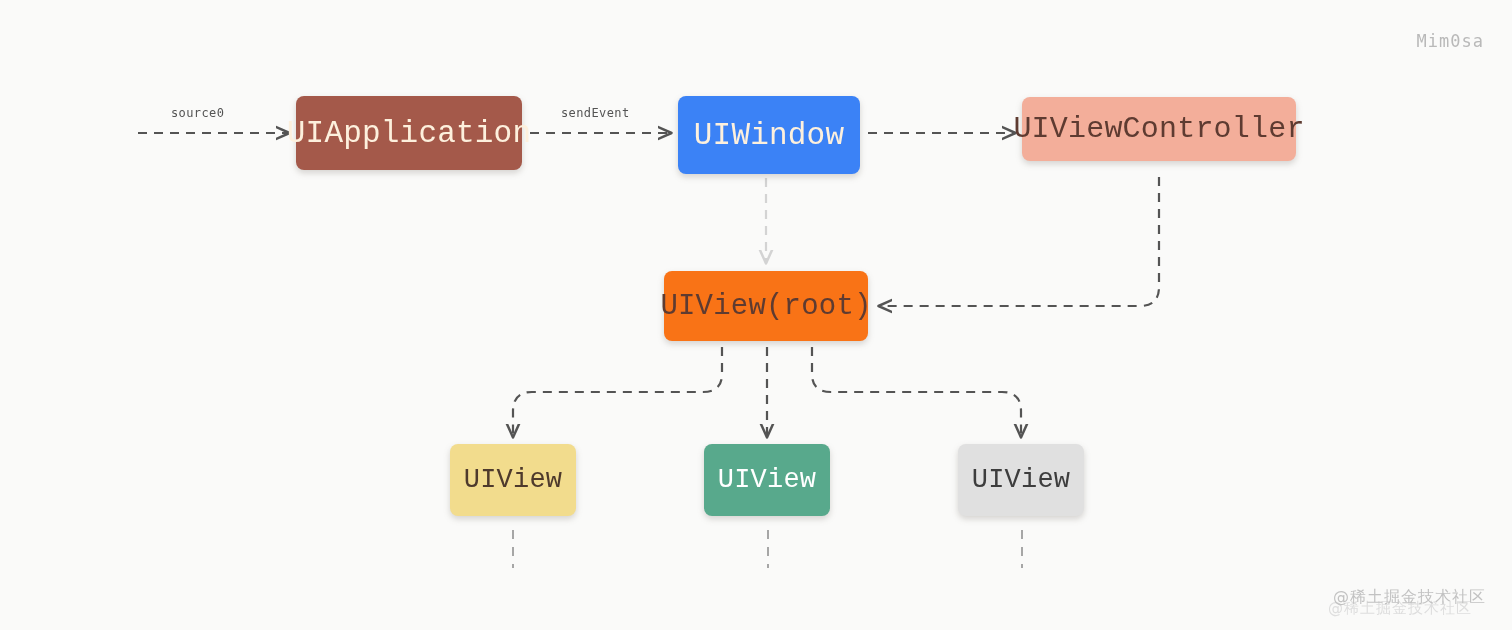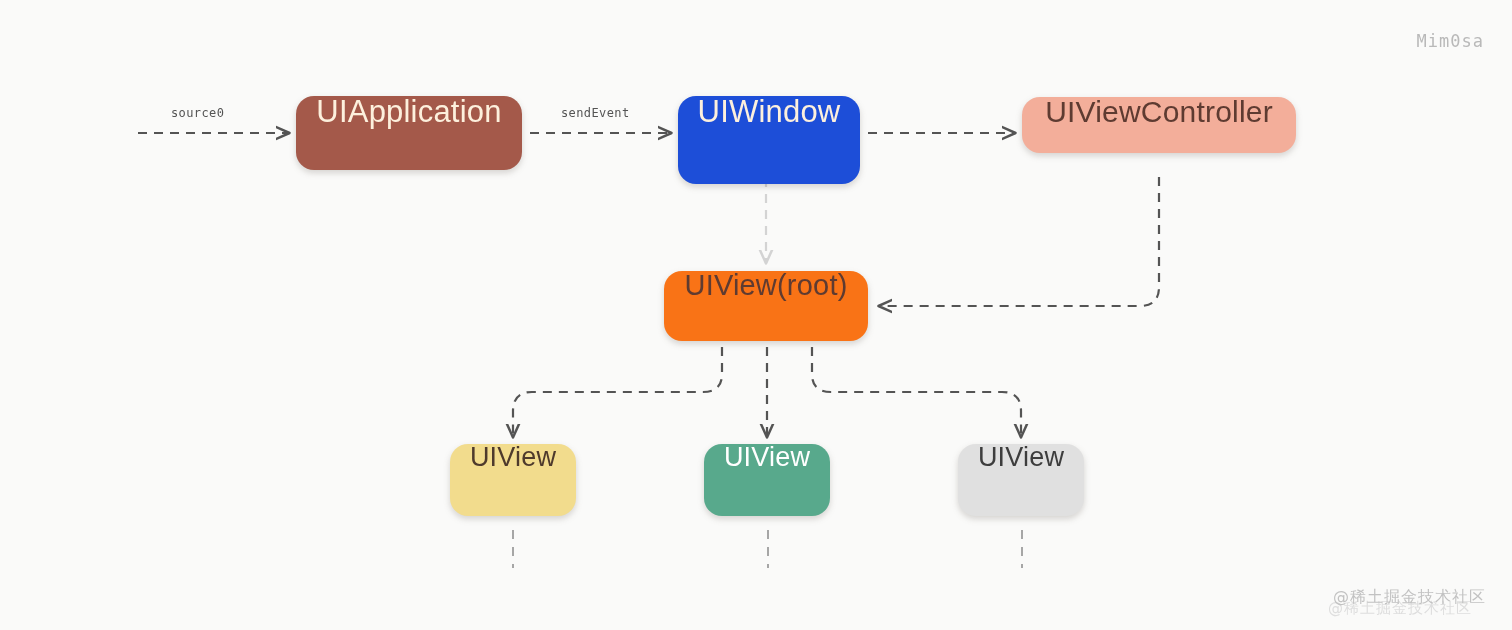--- a/index.html
+++ b/index.html
@@ -24,48 +24,49 @@
     position: absolute;
     left: 0; top: 0;
     width: 1512px;
     height: 630px;
     pointer-events: none;
   }
   .node {
     position: absolute;
     box-sizing: border-box;
     display: flex;
-    align-items: flex-start;
+    align-items: center;
     justify-content: center;
-    border-radius: 18px;
+    border-radius: 8px;
     box-shadow: 0 3px 6px rgba(120,110,105,0.28);
     letter-spacing: 0.2px;
     white-space: nowrap;
+    font-family: Liberation Mono, monospace;
   }
   .node-label {
     display: block;
     line-height: 1;
   }
   .n-uiapplication {
     left: 296px; top: 96px;
     width: 226px; height: 74px;
     background: #a4594a;
     color: #fdf0dd;
     font-size: 31px;
   }
   .n-uiwindow {
     left: 678px; top: 96px;
-    width: 182px; height: 88px;
-    background: #1d4ed8;
+    width: 182px; height: 78px;
+    background: #3b82f6;
     color: #fdf0dd;
     font-size: 31px;
   }
   .n-uiviewcontroller {
     left: 1022px; top: 97px;
-    width: 274px; height: 56px;
+    width: 274px; height: 64px;
     background: #f3ae9a;
     color: #5e3b31;
     font-size: 30px;
   }
   .n-uiviewroot {
     left: 664px; top: 271px;
     width: 204px; height: 70px;
     background: #f97316;
     color: #5e3b31;
     font-size: 29px;

